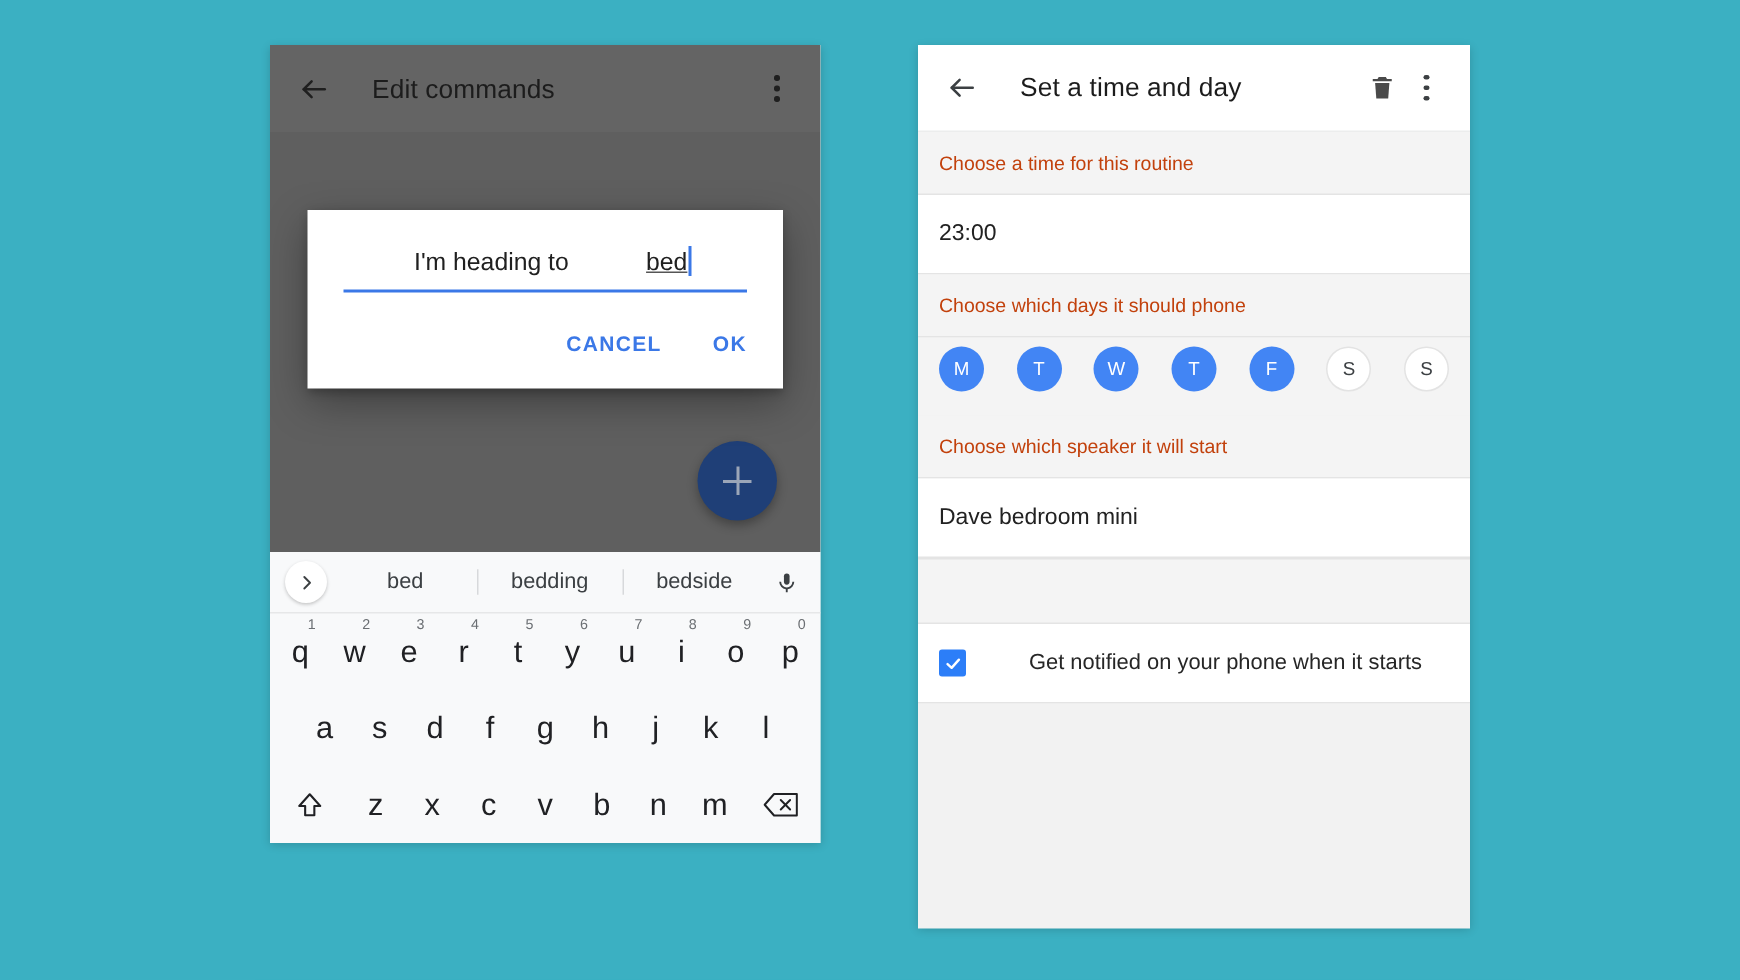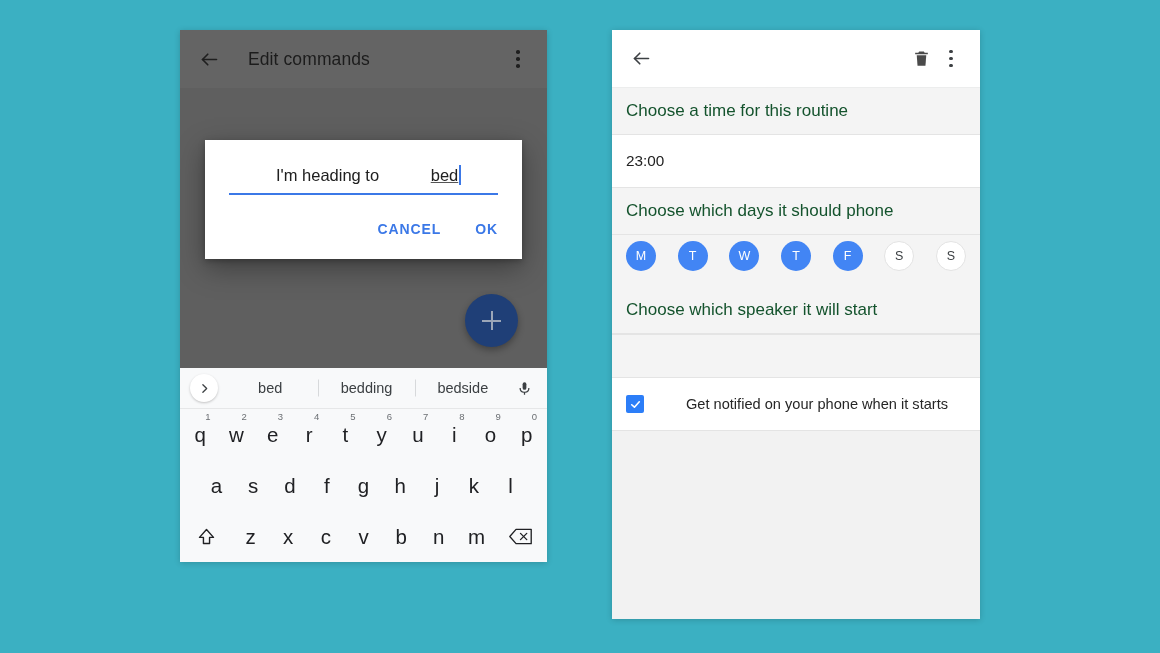--- a/index.html
+++ b/index.html
@@ -164,21 +164,21 @@
   }
   .r-title {
     font-size: 17.5px; color: #1c1c1c; margin-left: 24px;
     letter-spacing: 0.1px;
   }
   .r-dots i { background: #3c4043; }
 
   .sec-head {
     background: #f4f4f4;
     padding: 13px 14px;
-    font-size: 17px; color: #14532d;
+    font-size: 13px; color: #c2410c;
     border-bottom: 1px solid #e4e4e4;
   }
   .row-value {
     background: #ffffff; padding: 17px 14px;
     font-size: 15.3px; color: #222;
     border-bottom: 1px solid #e4e4e4;
   }
   .days-block {
     background: #f4f4f4; padding: 6px 14px 16px 14px;
   }
@@ -376,20 +376,21 @@
 
   <div class="phone-right">
 
     <div class="r-appbar">
       <div class="icon-btn">
         <svg width="21" height="21" viewBox="0 0 24 24" fill="none" stroke="#3c4043" stroke-width="1.9" stroke-linecap="round" stroke-linejoin="round">
           <line x1="20" y1="12" x2="4" y2="12"></line>
             <polyline points="10,18 4,12 10,6"></polyline>
         </svg>
       </div>
+      <div class="r-title">Set a time and day</div>
       <div class="spacer"></div>
       <div class="icon-btn">
         <svg width="19" height="19" viewBox="0 0 24 24" fill="#4a4a4a">
             <path d="M9 3h6l1 1.6h4V6.6H4V4.6h4L9 3z"></path>
             <path d="M6 8h12l-1 13H7L6 8z"></path>
           </svg>
       </div>
       <div class="icon-btn">
         <span class="dots-v r-dots">
             <i></i>
@@ -409,20 +410,21 @@
         <div class="day on">T</div>
         <div class="day on">W</div>
         <div class="day on">T</div>
         <div class="day on">F</div>
         <div class="day off">S</div>
         <div class="day off">S</div>
       </div>
     </div>
 
     <div class="sec-head">Choose which speaker it will start</div>
+    <div class="row-value">Dave bedroom mini</div>
 
     <div class="blank-row"></div>
 
     <div class="check-row">
       <span class="cbox">
         <svg width="13" height="13" viewBox="0 0 24 24" fill="none" stroke="#ffffff" stroke-width="3" stroke-linecap="round" stroke-linejoin="round">
             <polyline points="5,12.5 10,17 19,7"></polyline>
           </svg>
       </span>
       <span class="check-label">Get notified on your phone when it starts</span>

